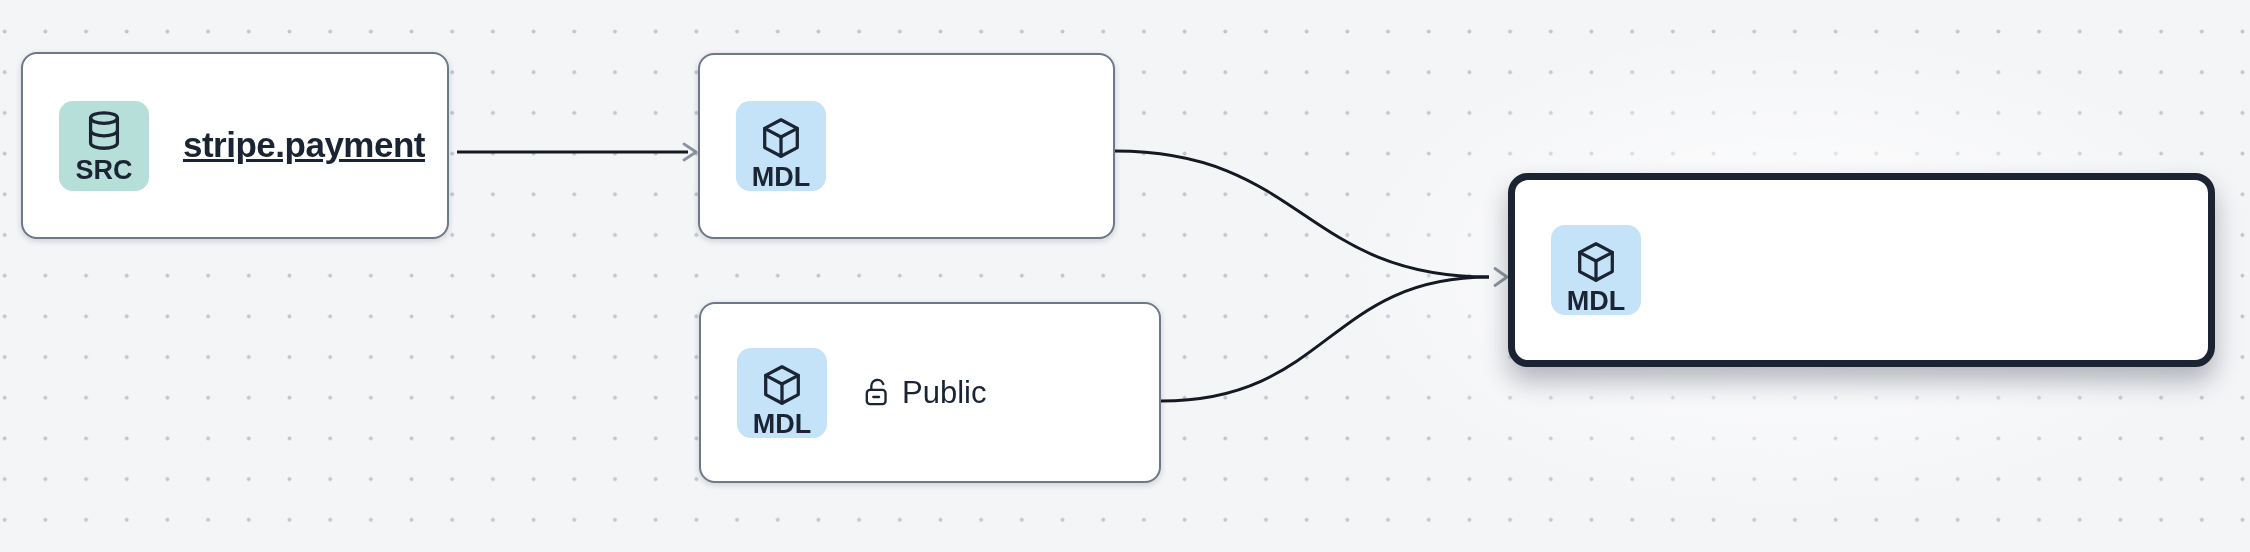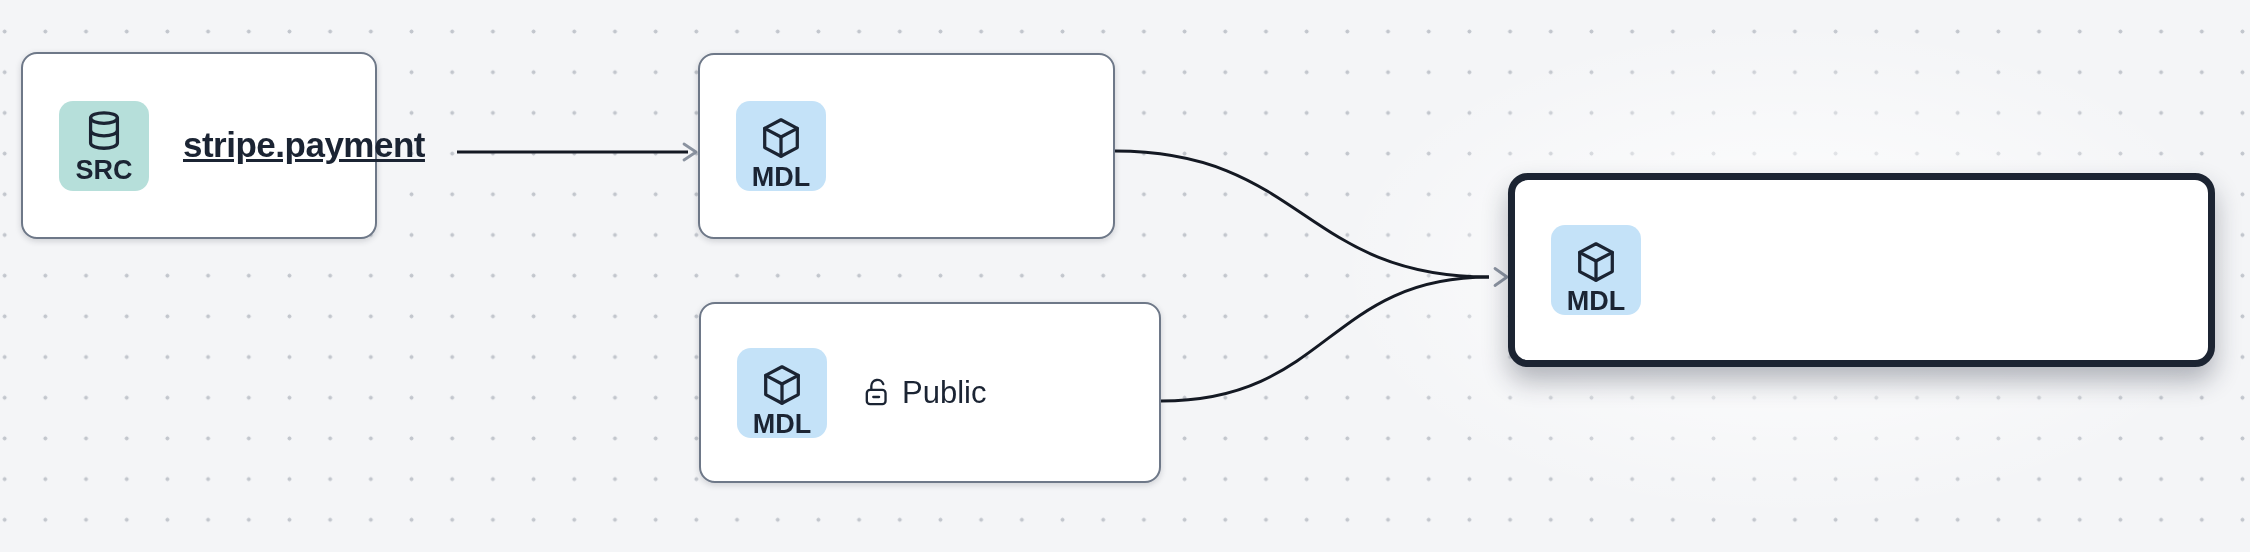--- a/index.html
+++ b/index.html
@@ -44,21 +44,21 @@
     box-shadow:0 2px 6px rgba(27,35,48,0.18);
     display:flex;align-items:center;
     padding-left:36px;gap:34px;
     cursor:pointer;
   }
   .node.selected{
     border:7px solid var(--c-selected_border);
     border-radius:20px;
     box-shadow:0 14px 26px rgba(30,38,55,0.32);
   }
-  #node-0{left:21px;top:52px;width:356px;height:187px;}
+  #node-0{left:21px;top:52px;width:428px;height:187px;}
   #node-1{left:698px;top:53px;width:417px;height:186px;}
   #node-2{left:699px;top:302px;width:462px;height:181px;}
   #node-3{left:1508px;top:173px;width:707px;height:194px;}
 
   .badge{
     flex:0 0 auto;width:90px;height:90px;border-radius:14px;
     display:flex;flex-direction:column;align-items:center;justify-content:center;
     gap:3px;
   }
   .badge-src{background:var(--c-source_badge);}

